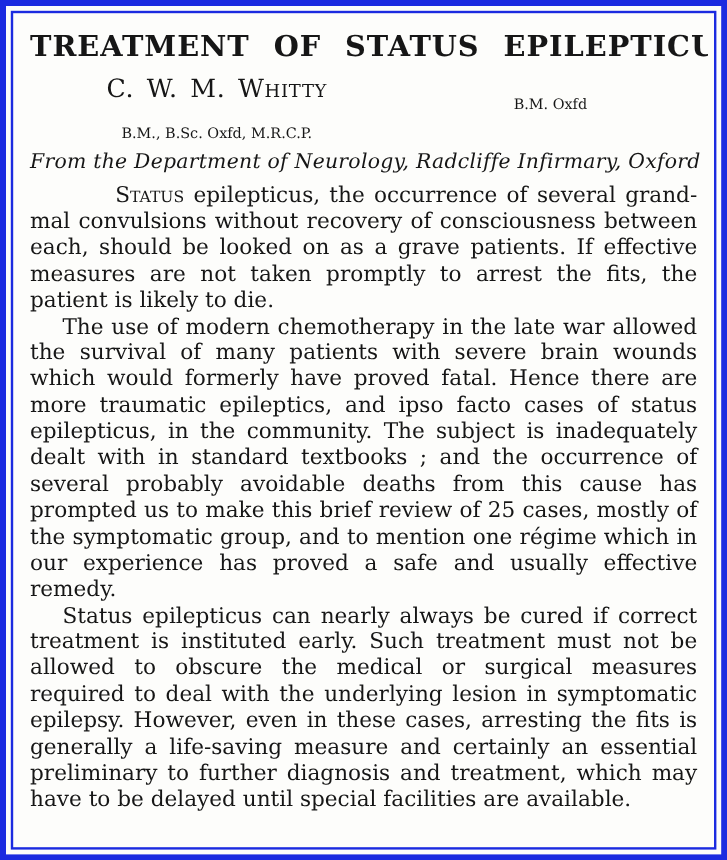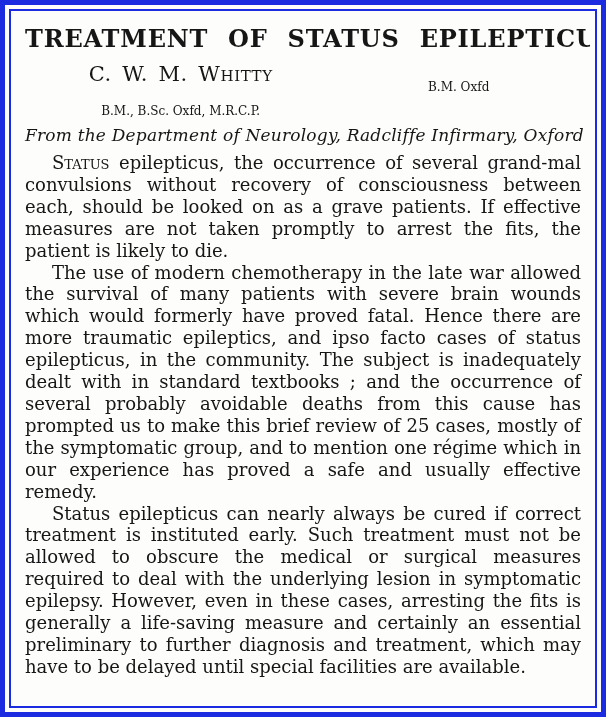--- a/index.html
+++ b/index.html
@@ -67,21 +67,21 @@
     margin-top: 7px;
     white-space: nowrap;
   }
   .body {
     margin-top: 7px;
     font-size: 18px;
     line-height: 21.9px;
     text-align: justify;
   }
   .body p { text-indent: 1.5em; }
-  .sc { font-variant: small-caps; }
+  .sc { font-variant: small-caps; margin-left: 44px; }
 </style>
 </head>
 <body>
 
 <div class="scan">
   <div class="inner-frame"></div>
   <div class="content">
 
     <h1 class="title">TREATMENT OF STATUS EPILEPTICUS</h1>
 

